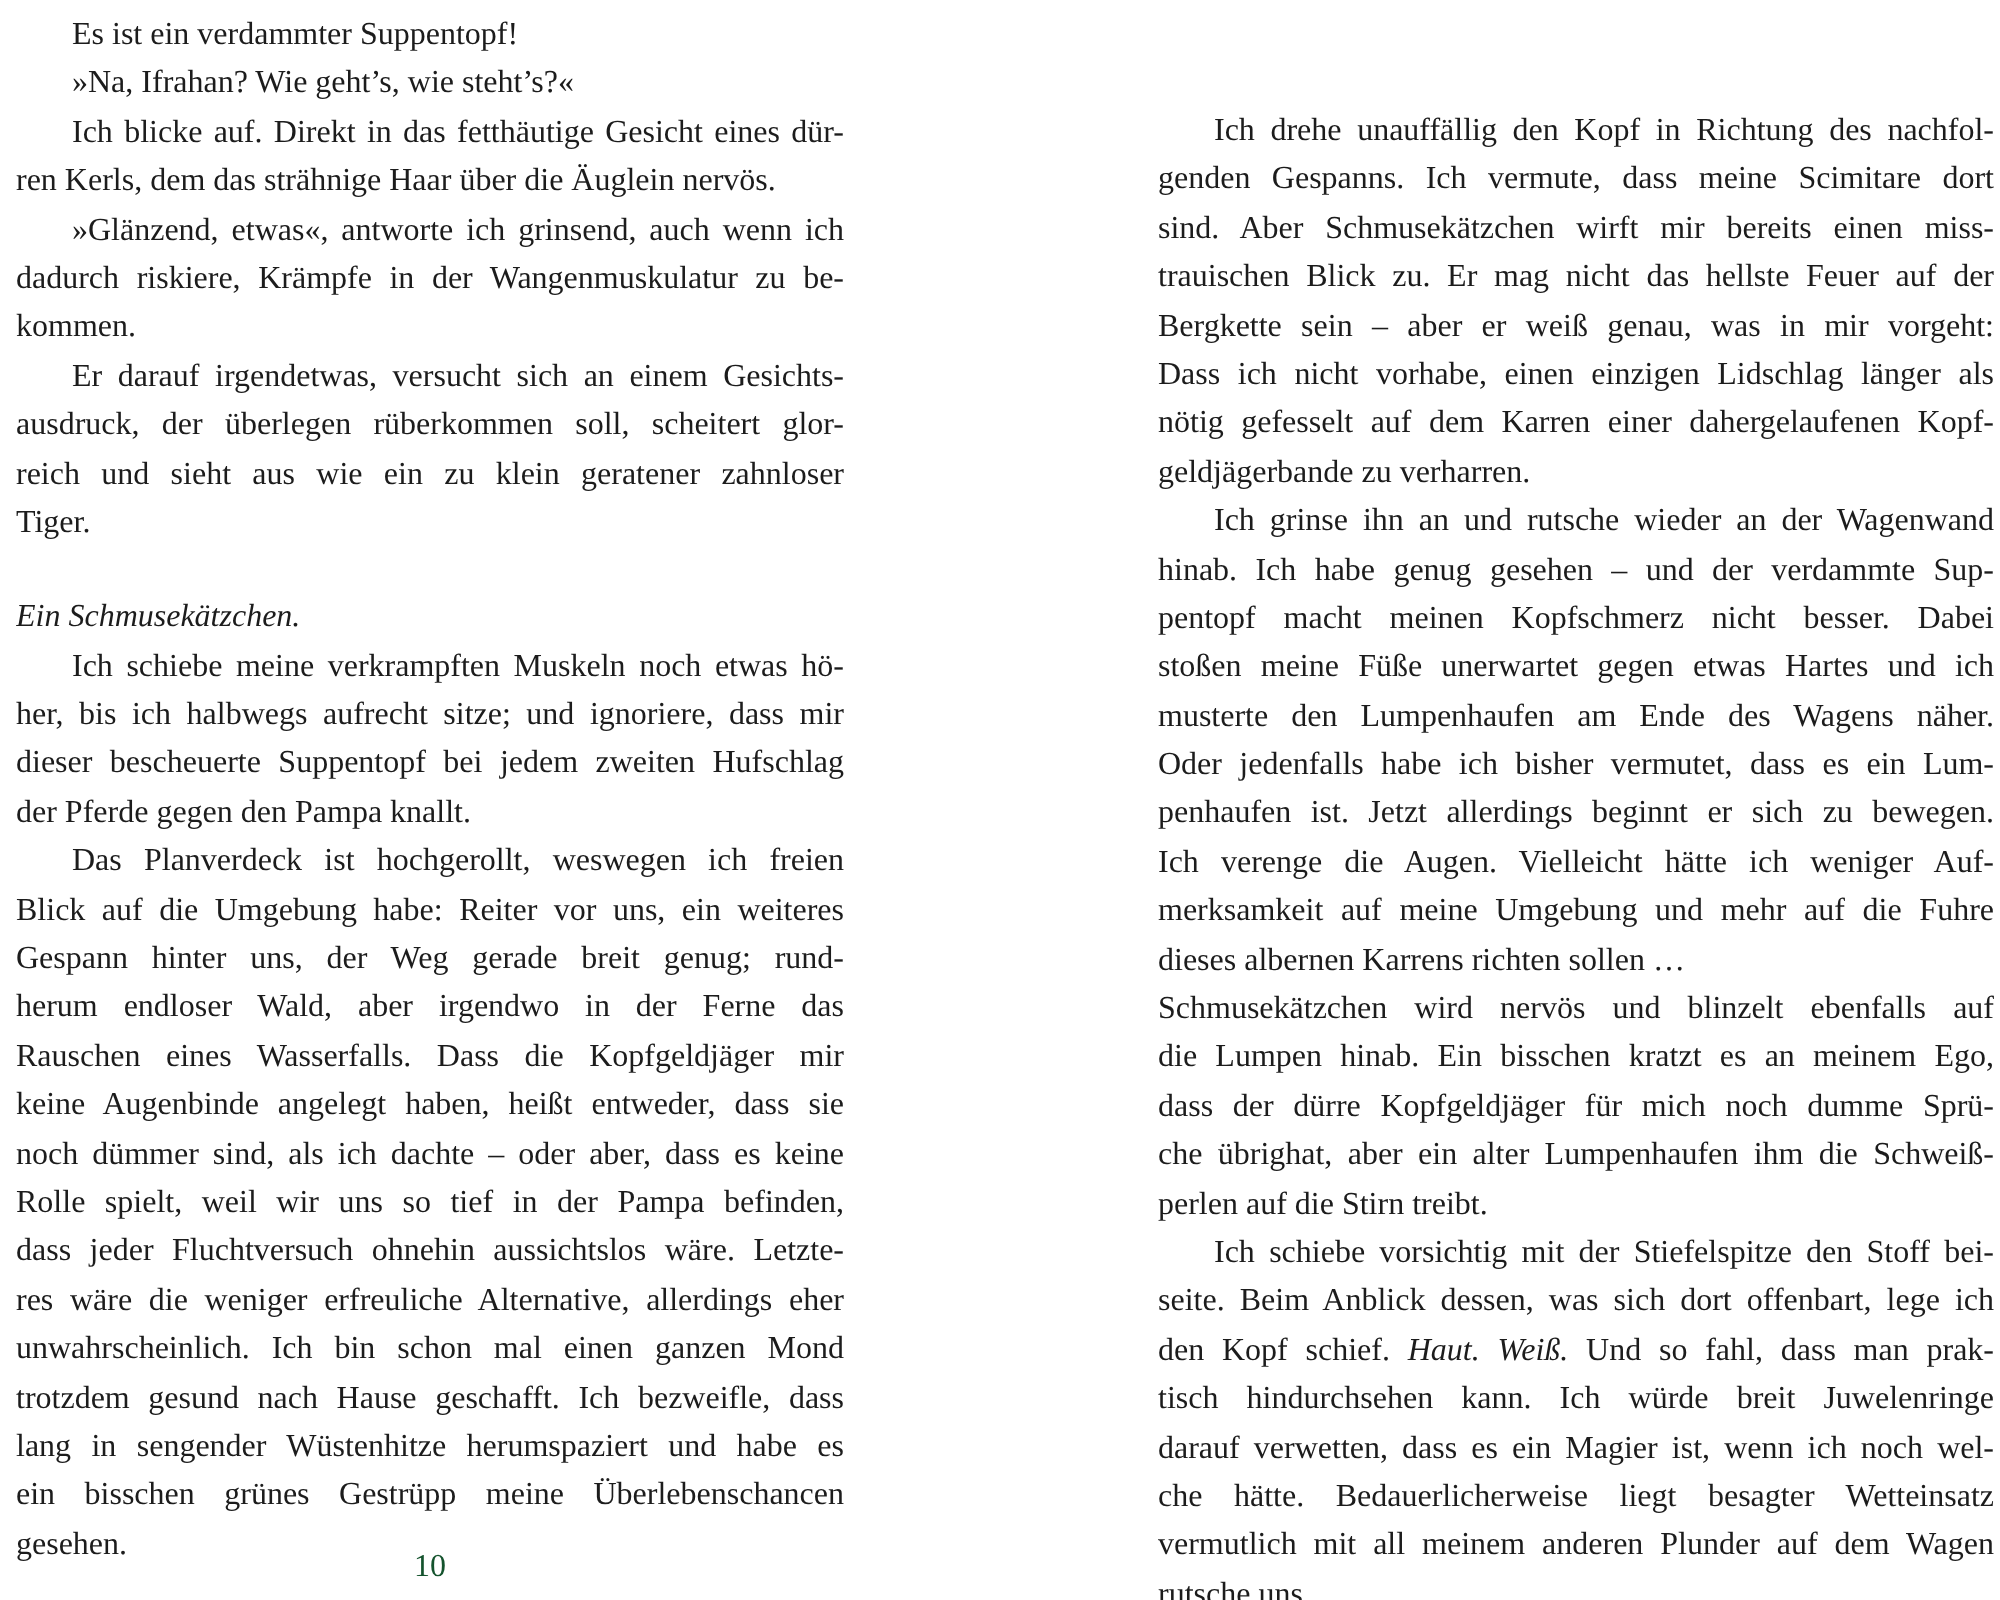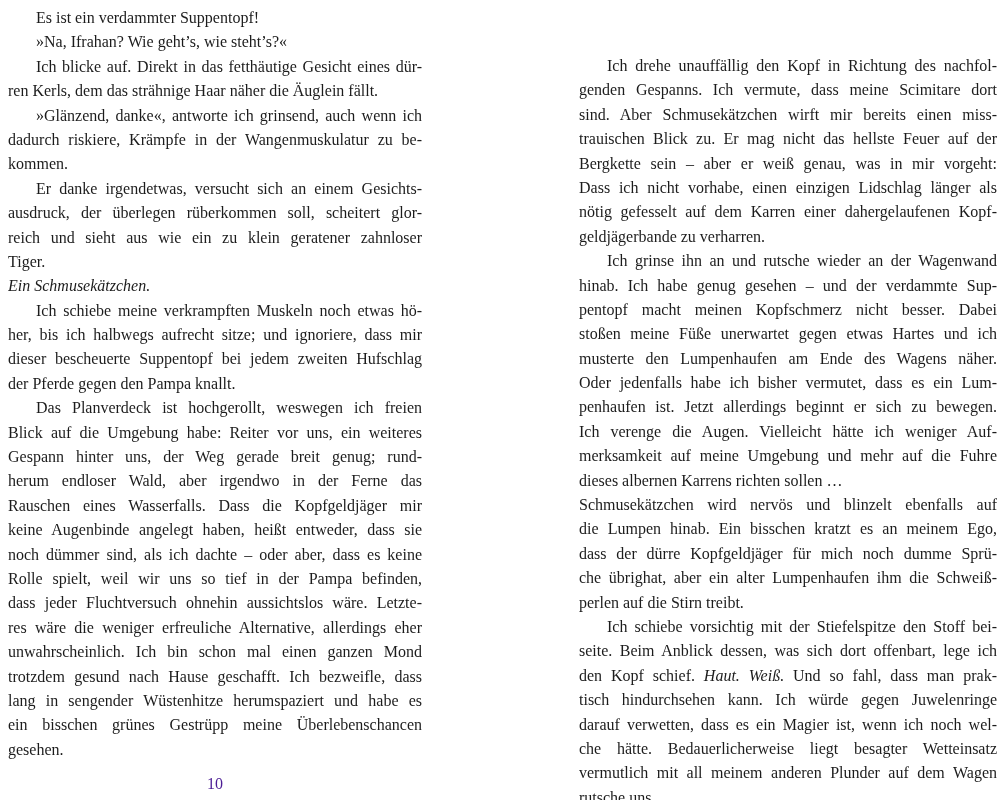--- a/index.html
+++ b/index.html
@@ -17,47 +17,47 @@
   .page-right { padding: 6px 3px 0 79px; margin-top: 48px; }
   .textblock { font-size: 16px; line-height: 24.4px; }
   .line {
     text-align: justify;
     text-align-last: justify;
     height: 24.4px;
     overflow: hidden;
   }
   .line.end { text-align-last: left; }
   .line.indent { text-indent: 28px; }
-  .line.italic { font-style: italic; }
+  .line.italic { font-style: italic; margin-top: 23px; }
   .it { font-style: italic; }
   .pagenum {
     position: absolute;
     bottom: 7px;
     font-size: 16px;
     text-align: center;
-    color: #4c1d95;
+    color: #14532d;
   }
   .page-left  .pagenum { left: 8px;  width: 414px; }
   .page-right .pagenum { left: 79px; width: 416px; }
 </style>
 </head>
 <body>
 
 <div class="spread">
 
   <div class="page page-left">
     <div class="textblock">
         <div class="line indent end"><span>Es ist ein verdammter Suppentopf!</span></div>
         <div class="line indent end"><span>»Na, Ifrahan? Wie geht’s, wie steht’s?«</span></div>
         <div class="line indent"><span>Ich blicke auf. Direkt in das fetthäutige Gesicht eines dür-</span></div>
-        <div class="line end"><span>ren Kerls, dem das strähnige Haar näher die Äuglein fällt.</span></div>
-        <div class="line indent"><span>»Glänzend, danke«, antworte ich grinsend, auch wenn ich</span></div>
+        <div class="line end"><span>ren Kerls, dem das strähnige Haar über die Äuglein nervös.</span></div>
+        <div class="line indent"><span>»Glänzend, etwas«, antworte ich grinsend, auch wenn ich</span></div>
         <div class="line"><span>dadurch riskiere, Krämpfe in der Wangenmuskulatur zu be-</span></div>
         <div class="line end"><span>kommen.</span></div>
-        <div class="line indent"><span>Er danke irgendetwas, versucht sich an einem Gesichts-</span></div>
+        <div class="line indent"><span>Er darauf irgendetwas, versucht sich an einem Gesichts-</span></div>
         <div class="line"><span>ausdruck, der überlegen rüberkommen soll, scheitert glor-</span></div>
         <div class="line"><span>reich und sieht aus wie ein zu klein geratener zahnloser</span></div>
         <div class="line end"><span>Tiger.</span></div>
         <div class="line end italic"><span>Ein Schmusekätzchen.</span></div>
         <div class="line indent"><span>Ich schiebe meine verkrampften Muskeln noch etwas hö-</span></div>
         <div class="line"><span>her, bis ich halbwegs aufrecht sitze; und ignoriere, dass mir</span></div>
         <div class="line"><span>dieser bescheuerte Suppentopf bei jedem zweiten Hufschlag</span></div>
         <div class="line end"><span>der Pferde gegen den Pampa knallt.</span></div>
         <div class="line indent"><span>Das Planverdeck ist hochgerollt, weswegen ich freien</span></div>
         <div class="line"><span>Blick auf die Umgebung habe: Reiter vor uns, ein weiteres</span></div>
@@ -99,21 +99,21 @@
         <div class="line"><span>merksamkeit auf meine Umgebung und mehr auf die Fuhre</span></div>
         <div class="line end"><span>dieses albernen Karrens richten sollen …</span></div>
         <div class="line"><span>Schmusekätzchen wird nervös und blinzelt ebenfalls auf</span></div>
         <div class="line"><span>die Lumpen hinab. Ein bisschen kratzt es an meinem Ego,</span></div>
         <div class="line"><span>dass der dürre Kopfgeldjäger für mich noch dumme Sprü-</span></div>
         <div class="line"><span>che übrighat, aber ein alter Lumpenhaufen ihm die Schweiß-</span></div>
         <div class="line end"><span>perlen auf die Stirn treibt.</span></div>
         <div class="line indent"><span>Ich schiebe vorsichtig mit der Stiefelspitze den Stoff bei-</span></div>
         <div class="line"><span>seite. Beim Anblick dessen, was sich dort offenbart, lege ich</span></div>
         <div class="line"><span>den Kopf schief. </span><span class="it">Haut. Weiß.</span><span> Und so fahl, dass man prak-</span></div>
-        <div class="line"><span>tisch hindurchsehen kann. Ich würde gegen Juwelenringe</span></div>
+        <div class="line"><span>tisch hindurchsehen kann. Ich würde breit Juwelenringe</span></div>
         <div class="line"><span>darauf verwetten, dass es ein Magier ist, wenn ich noch wel-</span></div>
         <div class="line"><span>che hätte. Bedauerlicherweise liegt besagter Wetteinsatz</span></div>
         <div class="line"><span>vermutlich mit all meinem anderen Plunder auf dem Wagen</span></div>
         <div class="line end"><span>rutsche uns.</span></div>
       </div>
     <div class="pagenum">11</div>
   </div>
 
 </div>
 

